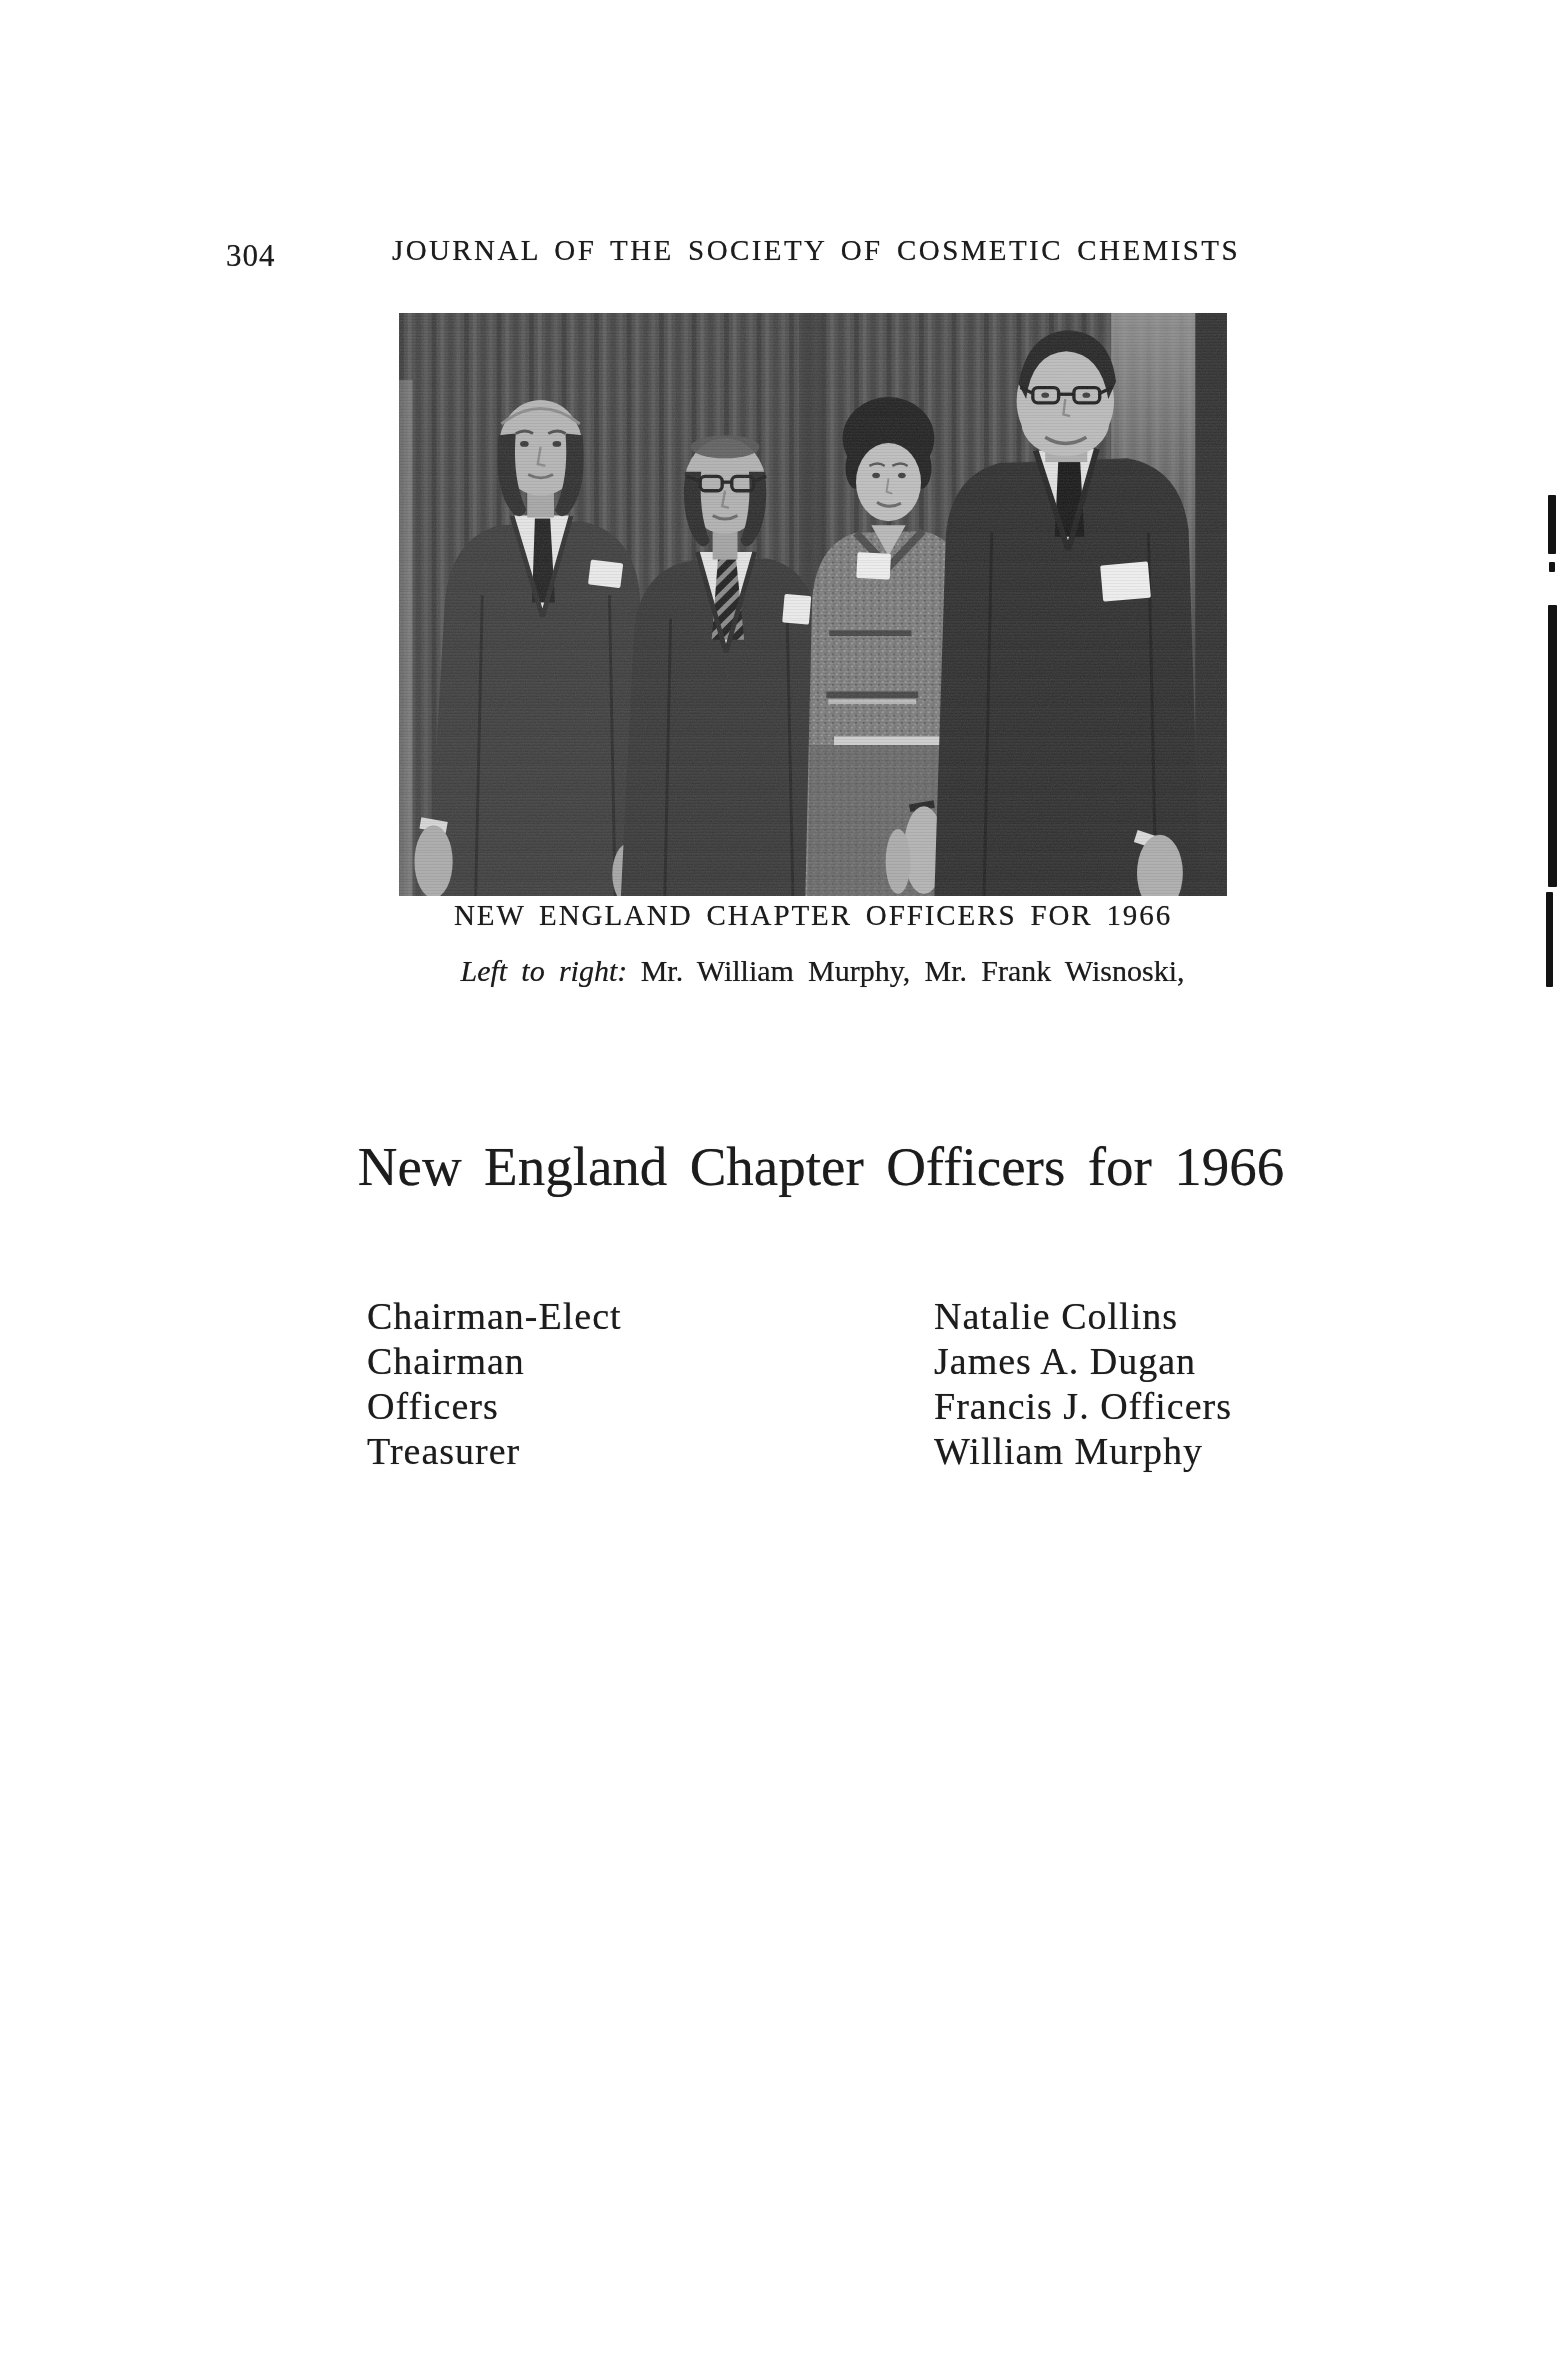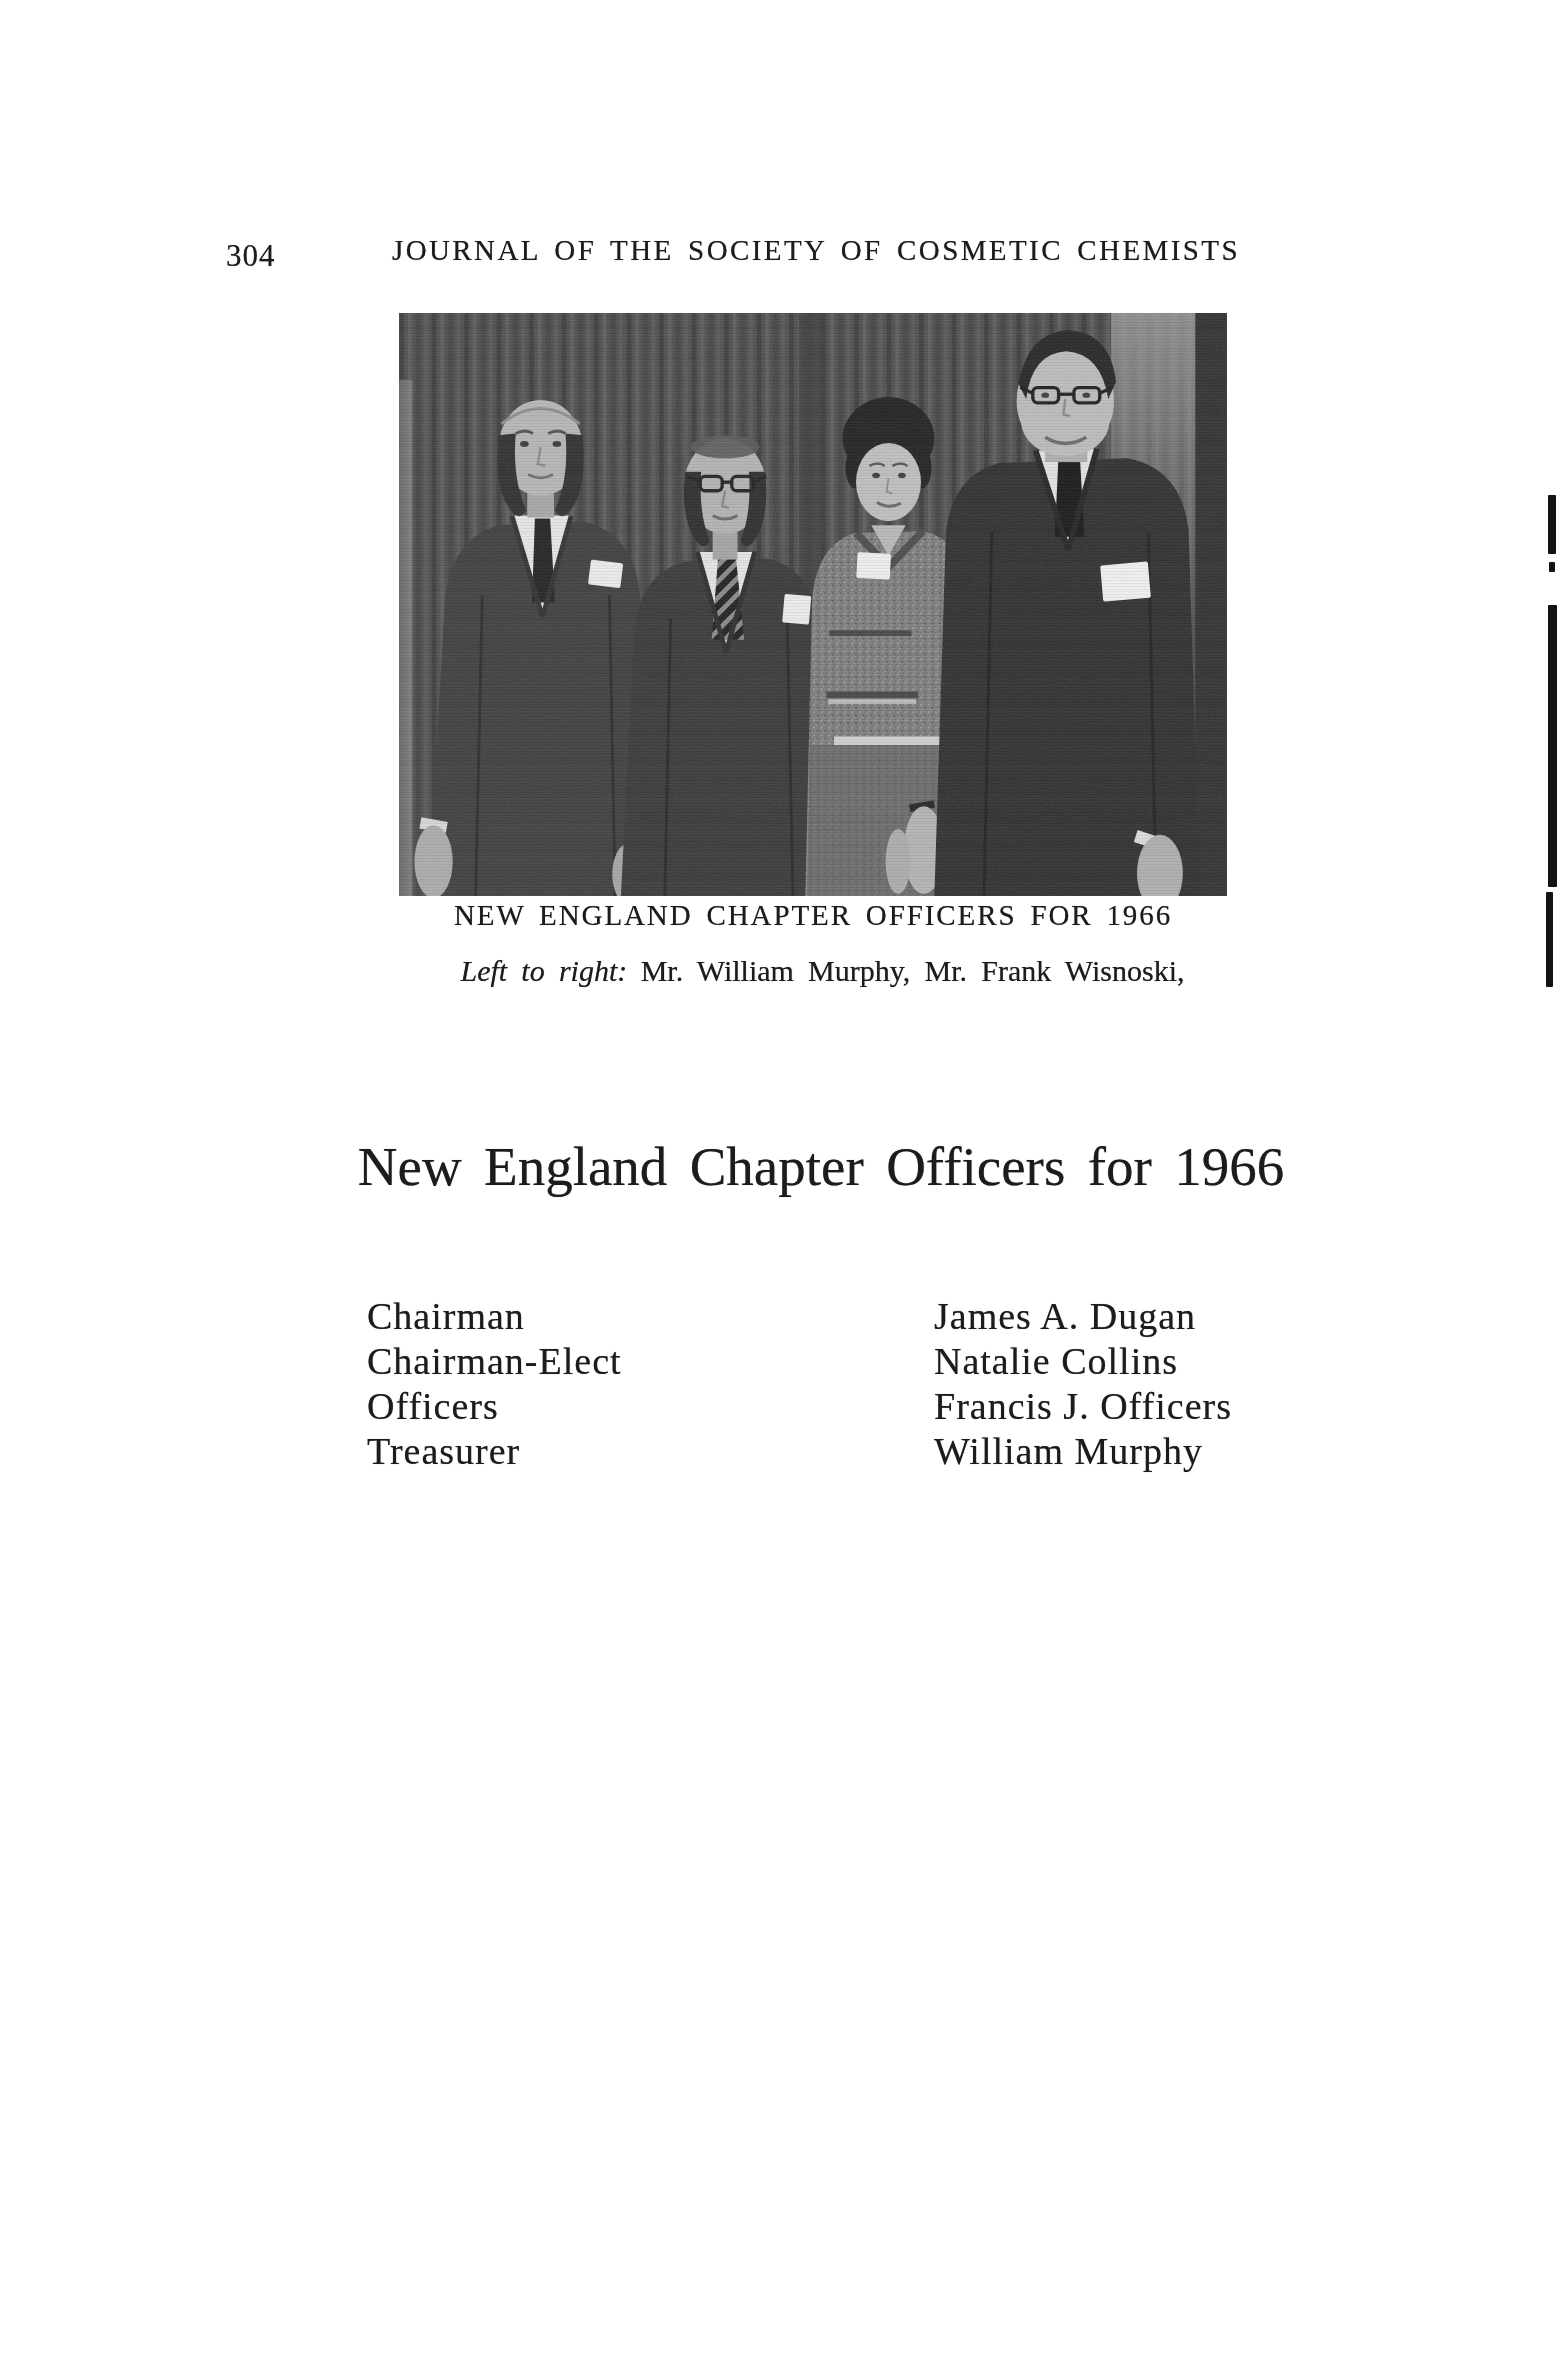--- a/index.html
+++ b/index.html
@@ -225,24 +225,24 @@
 
 <div class="abs caption-title ink">NEW ENGLAND CHAPTER OFFICERS FOR 1966</div>
 <div class="abs caption-body ink">
   <div><span class="caption-lead">Left to right:</span><span>Mr. William Murphy, Mr. Frank Wisnoski,</span></div>
 </div>
 
 <h1 class="abs section-heading ink">New England Chapter Officers for 1966</h1>
 
 <div class="abs officers ink">
   <div class="officer-row">
+    <span class="officer-role">Chairman-Elect</span><span class="officer-name">Natalie Collins</span>
+  </div>
+  <div class="officer-row">
     <span class="officer-role">Chairman</span><span class="officer-name">James A. Dugan</span>
-  </div>
-  <div class="officer-row">
-    <span class="officer-role">Chairman-Elect</span><span class="officer-name">Natalie Collins</span>
   </div>
   <div class="officer-row">
     <span class="officer-role">Officers</span><span class="officer-name">Francis J. Officers</span>
   </div>
   <div class="officer-row">
     <span class="officer-role">Treasurer</span><span class="officer-name">William Murphy</span>
   </div>
 </div>
 
 <div class="abs artifact artifact-a"></div>

